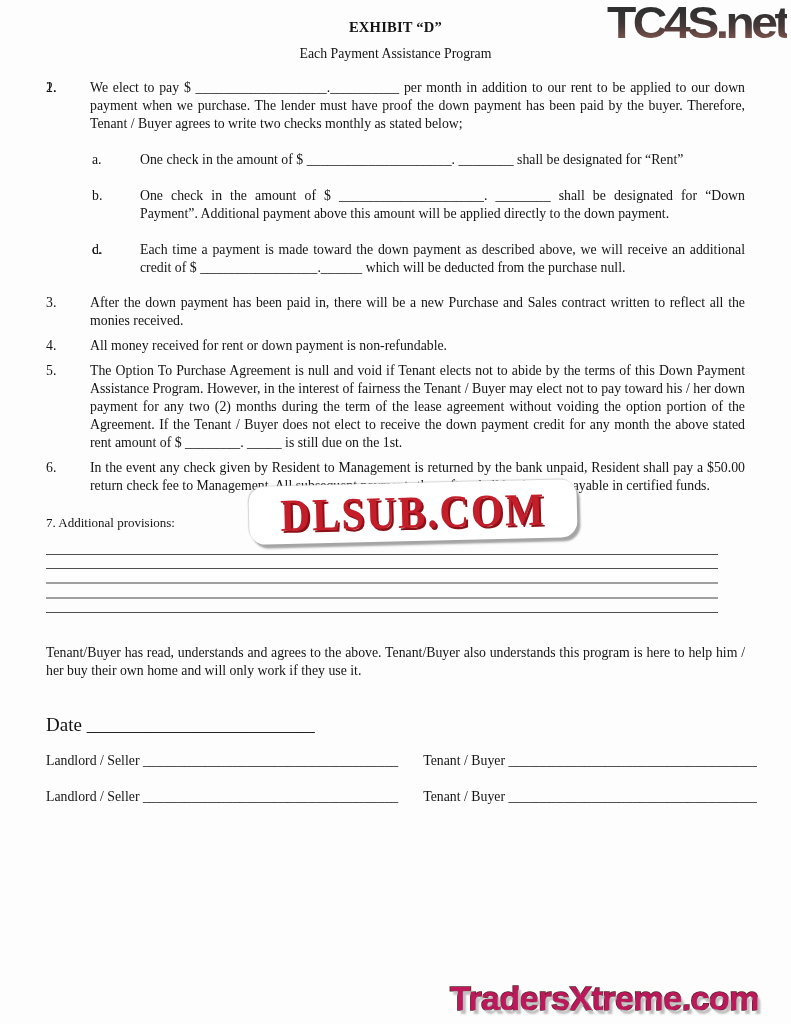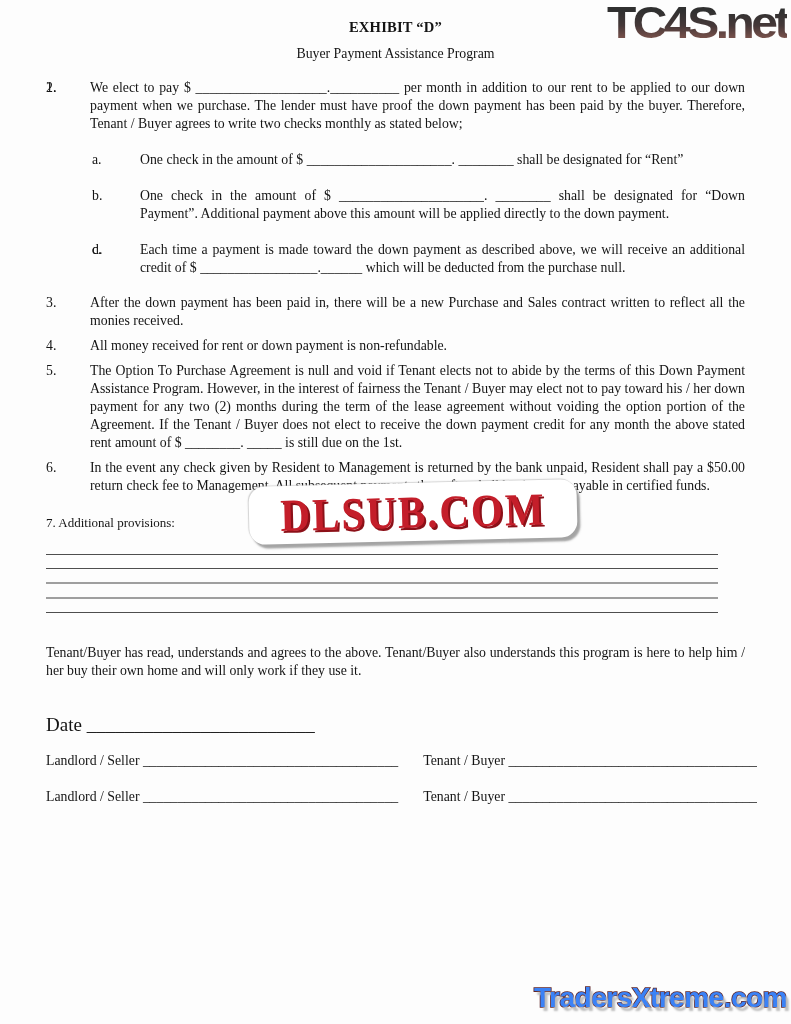--- a/index.html
+++ b/index.html
@@ -53,35 +53,35 @@
     display:flex; align-items:center; justify-content:center;
   }
   .wm-center .wm-text {
     font-family:"Liberation Serif", serif; font-weight:bold;
     font-size:41px; letter-spacing:2px; color:#c41e2a;
     transform:scaleY(1.12); white-space:nowrap;
     text-shadow:2px 2px 0 #8c1018;
   }
   
   .wm-bottom {
-    position:absolute; bottom:8px; right:4px;
+    position:absolute; bottom:8px; right:32px;
     font-family:"Liberation Sans", sans-serif; font-weight:bold;
-    font-size:28px; letter-spacing:-0.5px; line-height:36px;
-    color:#3b82f6;
+    font-size:34px; letter-spacing:-0.5px; line-height:36px;
+    color:#be185d;
     -webkit-text-stroke:1.6px #5d2427; paint-order:stroke fill;
     text-shadow:3px 4px 2px #bdbdbd;
   }
 </style>
 </head>
 <body>
 
 <div class="page">
 
   <div class="doc-title">EXHIBIT “D”</div>
-  <div class="doc-subtitle">Buyer Payment Assistance Program</div>
+  <div class="doc-subtitle">Each Payment Assistance Program</div>
 
 
   <div class="para item mt17">
     <span class="num">1.</span>
   </div>
 
   <div class="para item mt7">
     <span class="num">2.</span>
     <span>We elect to pay $ ___________________.__________ per month in addition to our rent to be applied to our down payment when we purchase. The lender must have proof the down payment has been paid by the buyer. Therefore, Tenant / Buyer agrees to write two checks monthly as stated below;</span>
   </div>

